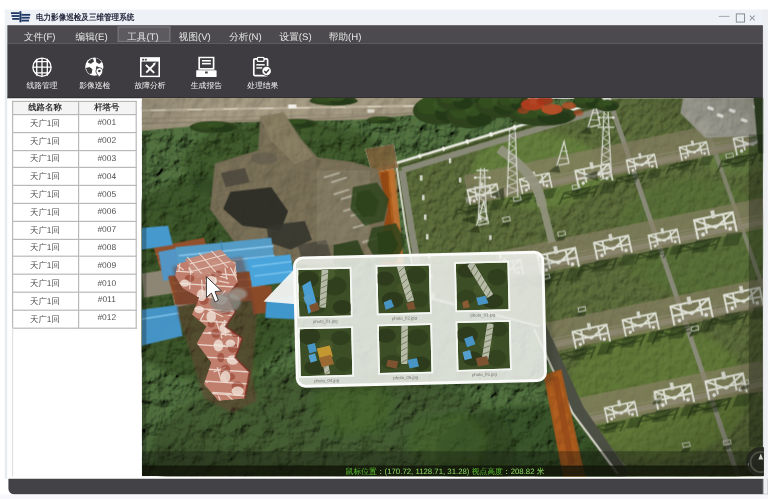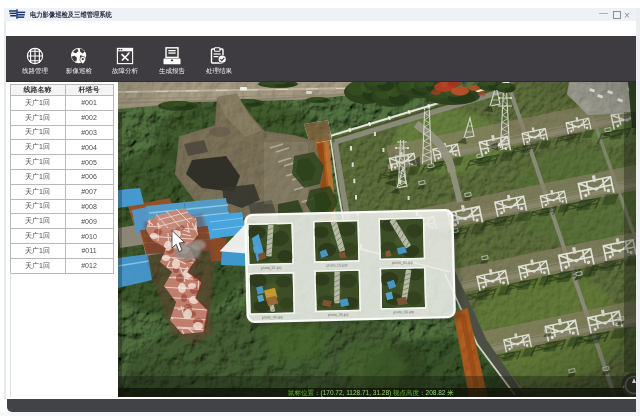--- a/index.html
+++ b/index.html
@@ -41,20 +41,30 @@
         <rect x="8.8" y="5.0" width="7" height="1.5"></rect>
         <rect x="8.8" y="7.4" width="6.4" height="1.5"></rect>
  </g>
     </svg>
 <div id="title" class="abs">电力影像巡检及三维管理系统</div>
 <div class="abs winbtn" style="left:599px;top:8px">—</div>
 <svg class="abs" style="left:613px;top:11px" width="8" height="8" viewBox="0 0 8 8">
       <rect x="0.5" y="0.5" width="7" height="7" fill="none" stroke="#8a8f98" stroke-width="1"></rect>
     </svg>
 <div class="abs winbtn" style="left:624px;top:9.5px;font-size:10px">×</div>
+<div id="menubar" class="abs">
+ <div class="abs" style="left:92px;top:1px;width:44px;height:13px;background:#5c5a5f;border:1px solid #77757a"></div>
+ <span class="mitem" style="left:14px">文件(F)</span>
+ <span class="mitem" style="left:57px">编辑(E)</span>
+ <span class="mitem" style="left:100px">工具(T)</span>
+ <span class="mitem" style="left:143px">视图(V)</span>
+ <span class="mitem" style="left:185px">分析(N)</span>
+ <span class="mitem" style="left:227px">设置(S)</span>
+ <span class="mitem" style="left:268px">帮助(H)</span>
+</div>
 <div id="toolbar" class="abs">
  <div class="tool" style="left:7px">
   <svg width="18" height="18" viewBox="0 0 18 18">
           <g stroke="#fff" stroke-width="1.1" fill="none">
             <circle cx="9" cy="9" r="7.6"></circle>
             <path d="M9 1.4 V16.6 M1.4 9 H16.6 M3.2 4.3 H14.8 M3.2 13.7 H14.8 M4.6 1.9 V16.1 M13.4 1.9 V16.1"></path>
           </g>
         </svg>
   <div class="lab">线路管理</div>
  </div>

